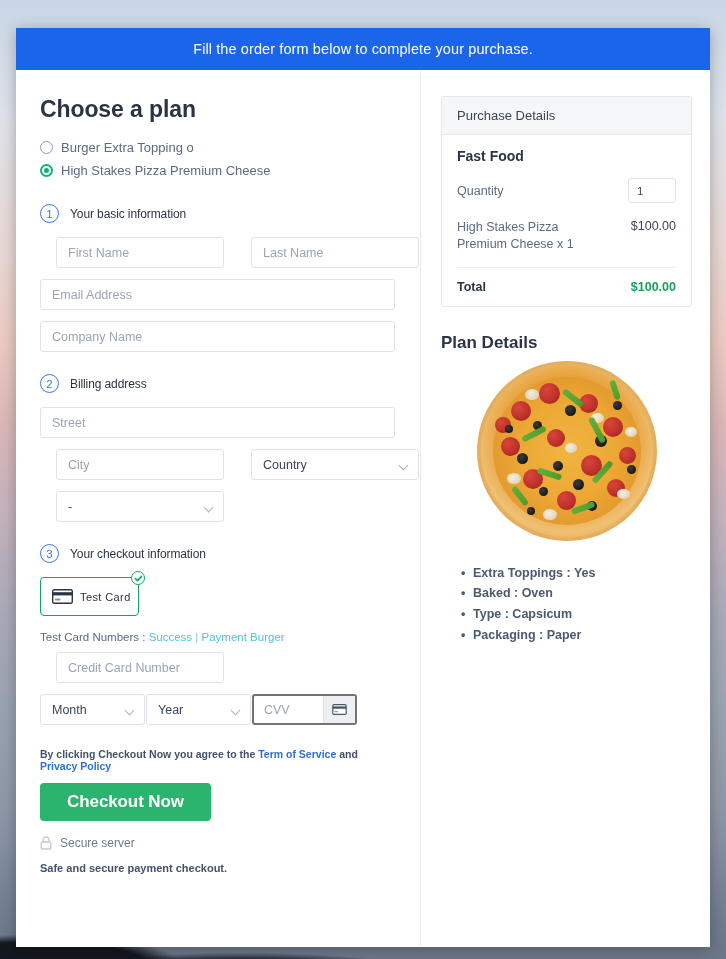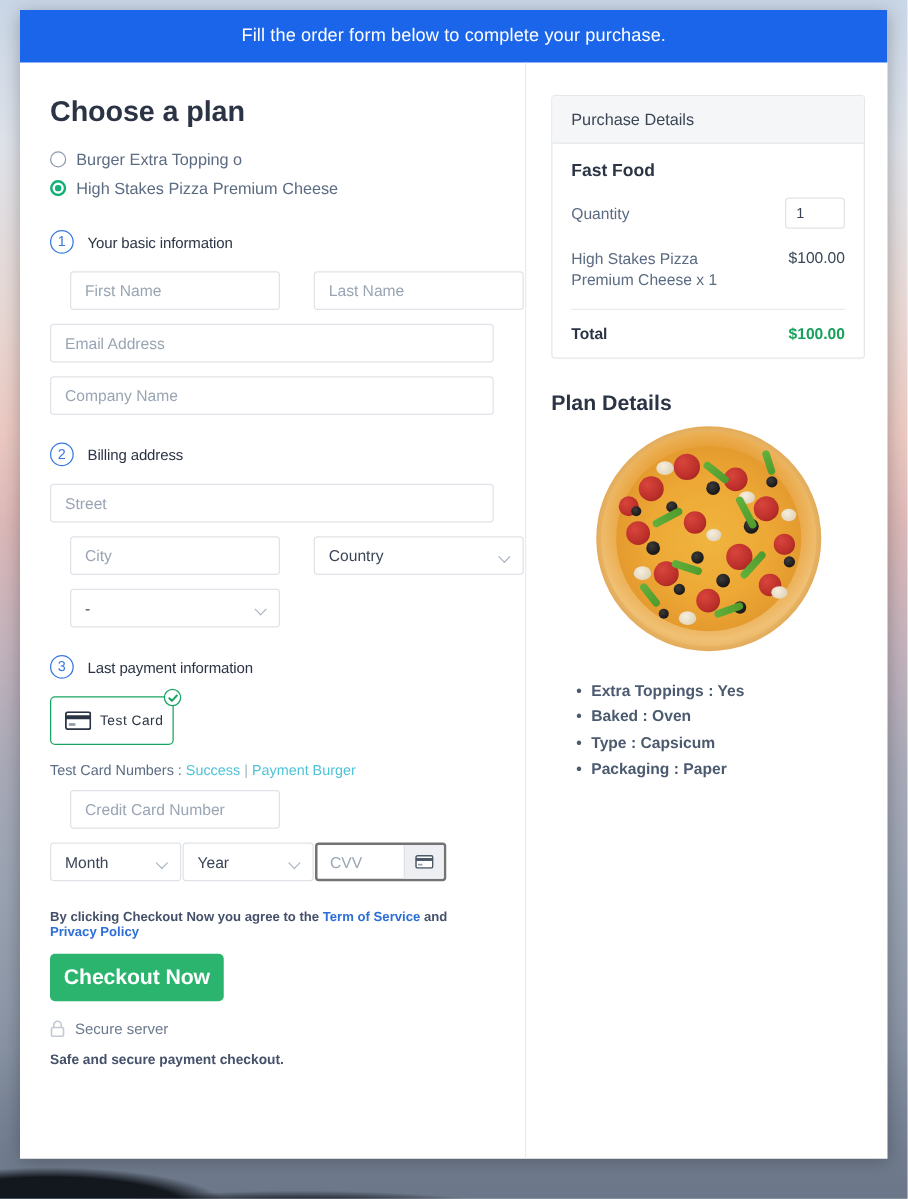--- a/index.html
+++ b/index.html
@@ -42,21 +42,21 @@
     position: absolute;
     left: 0; right: 0; bottom: 0; height: 120px;
     background: linear-gradient(to bottom, rgba(110,122,140,0) 0%, rgba(104,116,134,0.55) 100%);
     pointer-events: none;
   }
 
   
   .card {
     position: absolute;
     left: 16px;
-    top: 8px;
+    top: 28px;
     width: 694px;
     height: 919px;
     background: #ffffff;
     box-shadow: 0 2px 14px rgba(0,0,0,0.28);
     overflow: hidden;
   }
 
   .banner {
     height: 42px;
     background: #1a65ea;
@@ -265,21 +265,21 @@
   .terms {
     font-size: 10.5px;
     color: #45516a;
     margin-top: 23px;
     margin-bottom: 11px;
     font-weight: bold;
   }
   .terms a { color: #2d6fd6; text-decoration: none; }
 
   .checkout-btn {
-    width: 139px;
+    width: 171px;
     height: 38px;
     background: #2ab46e;
     border: none;
     border-radius: 4px;
     color: #fff;
     font-size: 17px;
     font-weight: bold;
     font-family: "Liberation Sans", sans-serif;
     letter-spacing: -0.1px;
     cursor: pointer;
@@ -492,21 +492,21 @@
       <div class="field-row">
         <div class="sel-wrap half">
           <input class="inp" readonly="" value="-" style="">
           <span class="chev"></span>
         </div>
       </div>
 
       
       <div class="step">
         <span class="step-num">3</span>
-        <span class="step-label">Last payment information</span>
+        <span class="step-label">Your checkout information</span>
       </div>
 
       <div class="testcard-box">
         <svg width="21" height="15" viewBox="0 0 21 15">
           <rect x="0.7" y="0.7" width="19.6" height="13.6" rx="1.6" fill="#fff" stroke="#2b3445" stroke-width="1.4"></rect>
           <rect x="0.7" y="3.2" width="19.6" height="3.2" fill="#2b3445"></rect>
           <rect x="3" y="9.6" width="5.4" height="1.9" rx="0.5" fill="#8b94a3"></rect>
         </svg>
         <span class="tc-label">Test  Card</span>
         <span class="check-badge">

